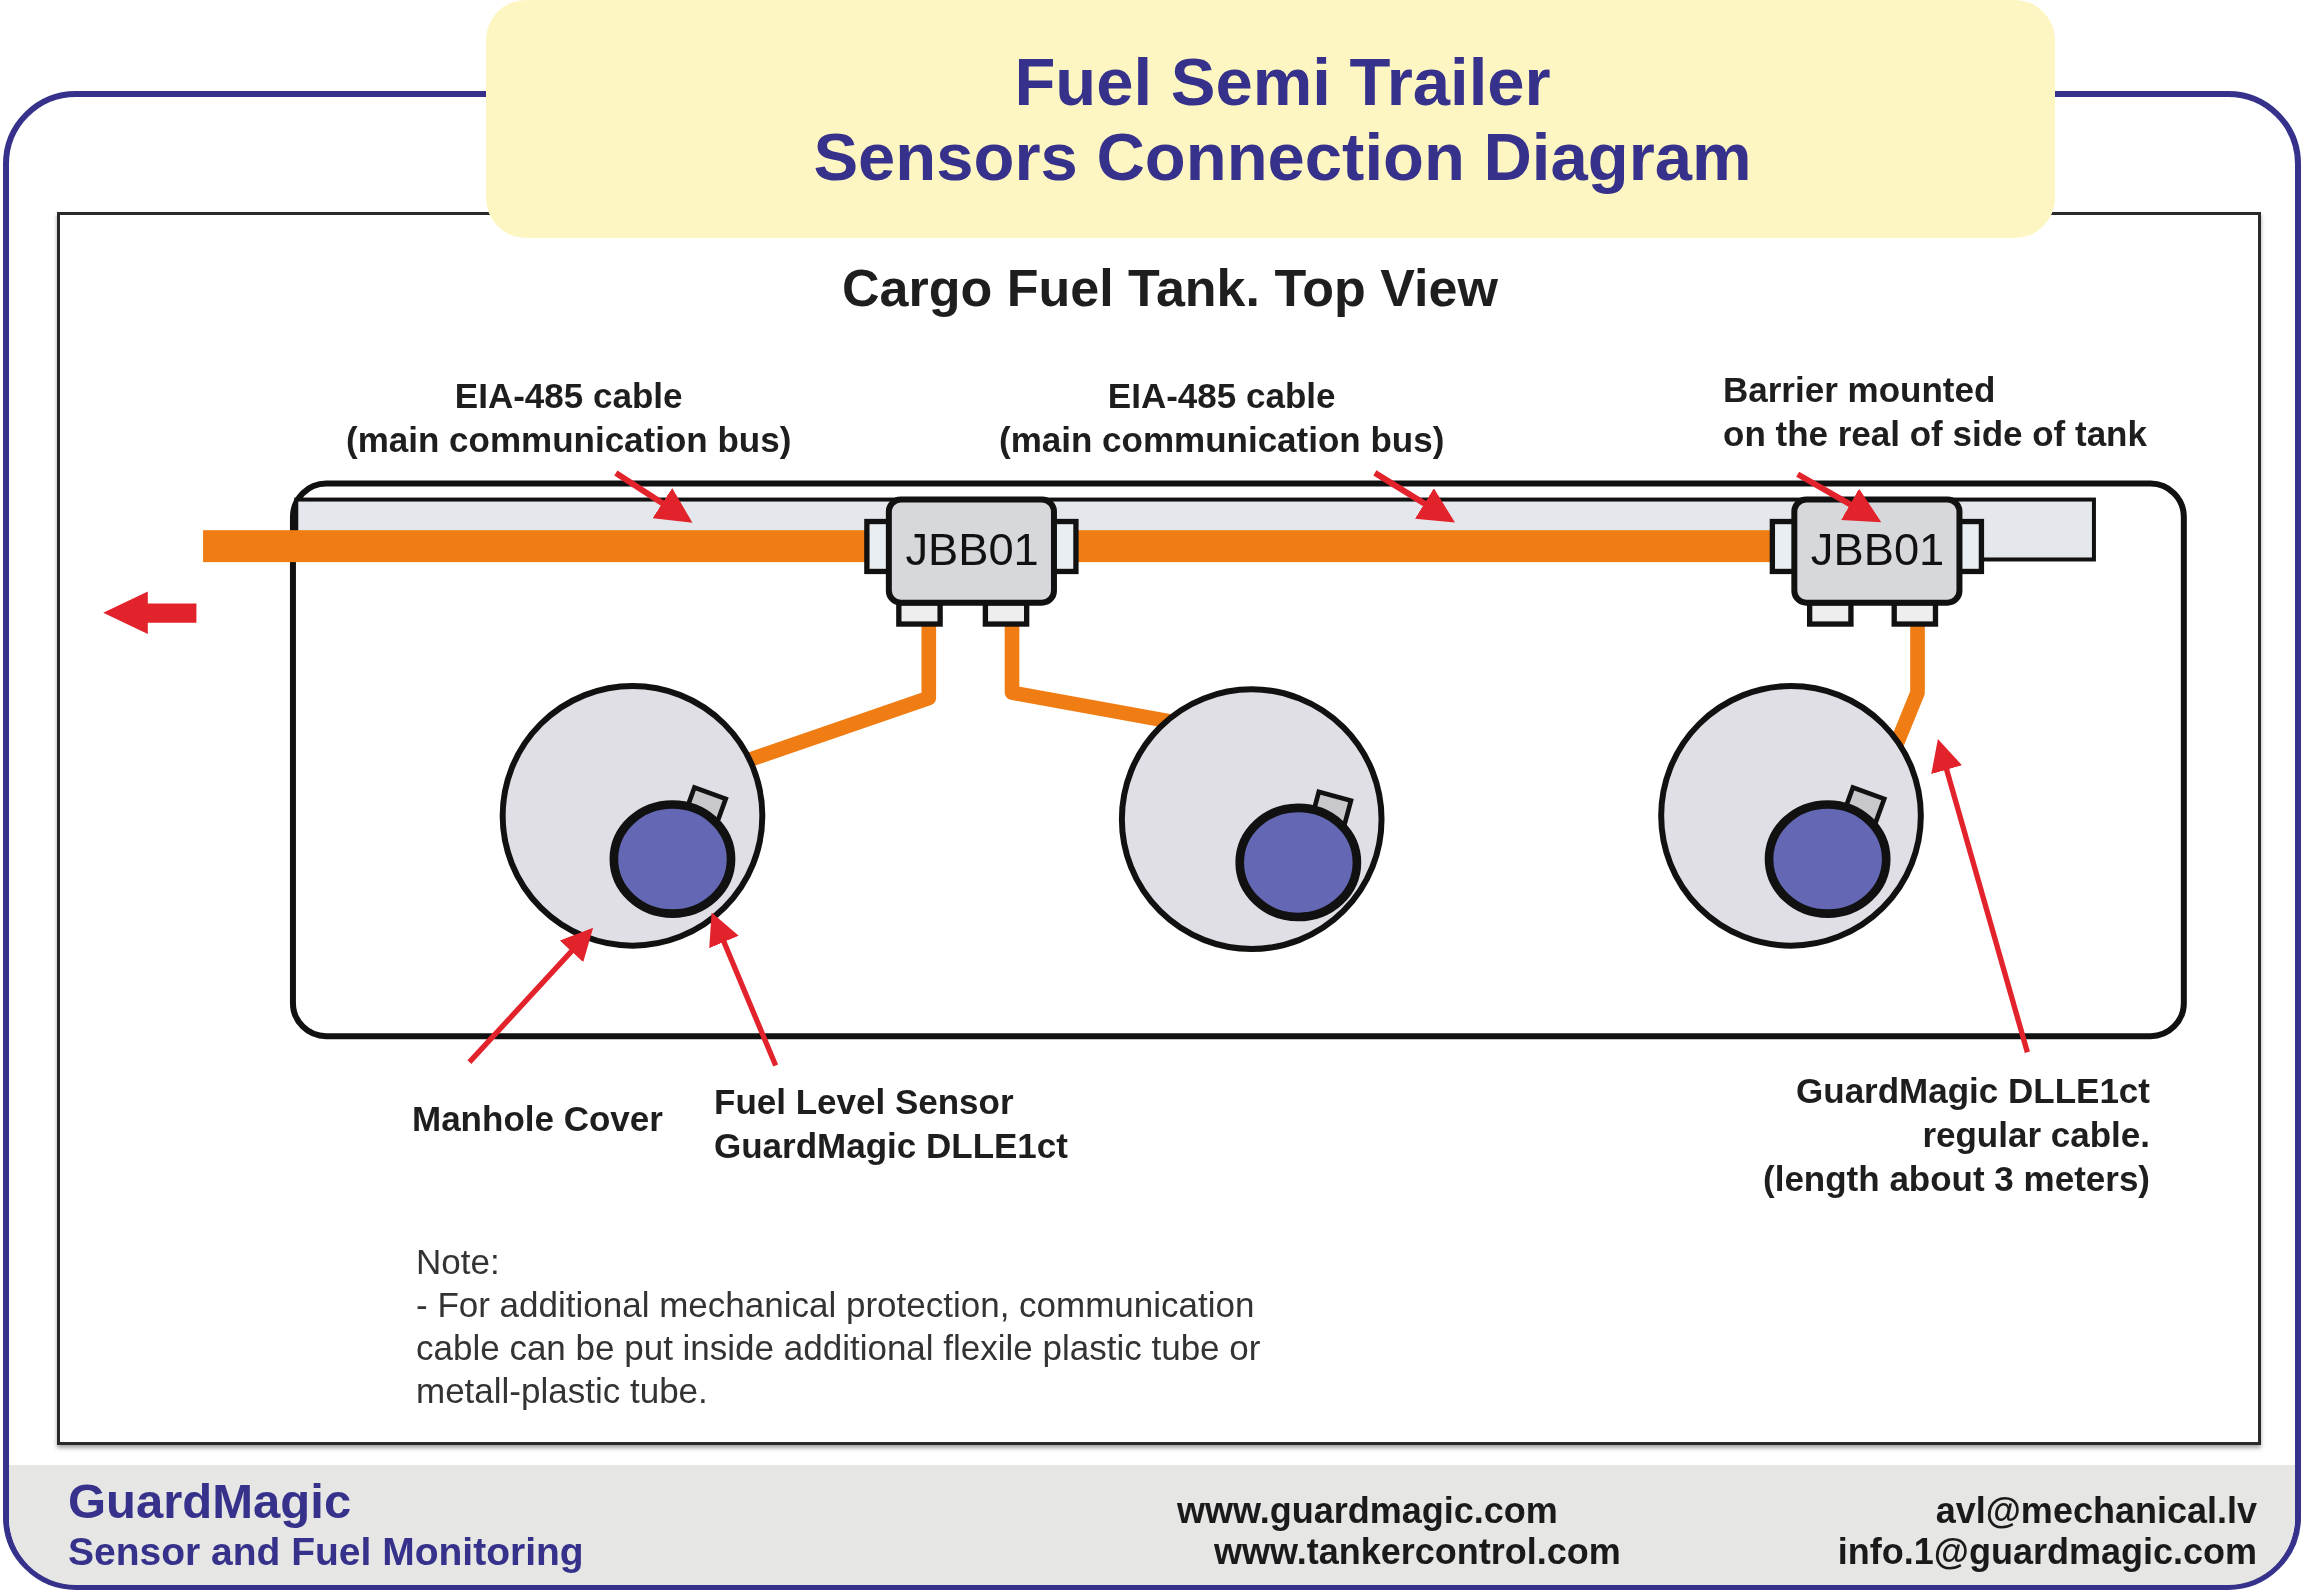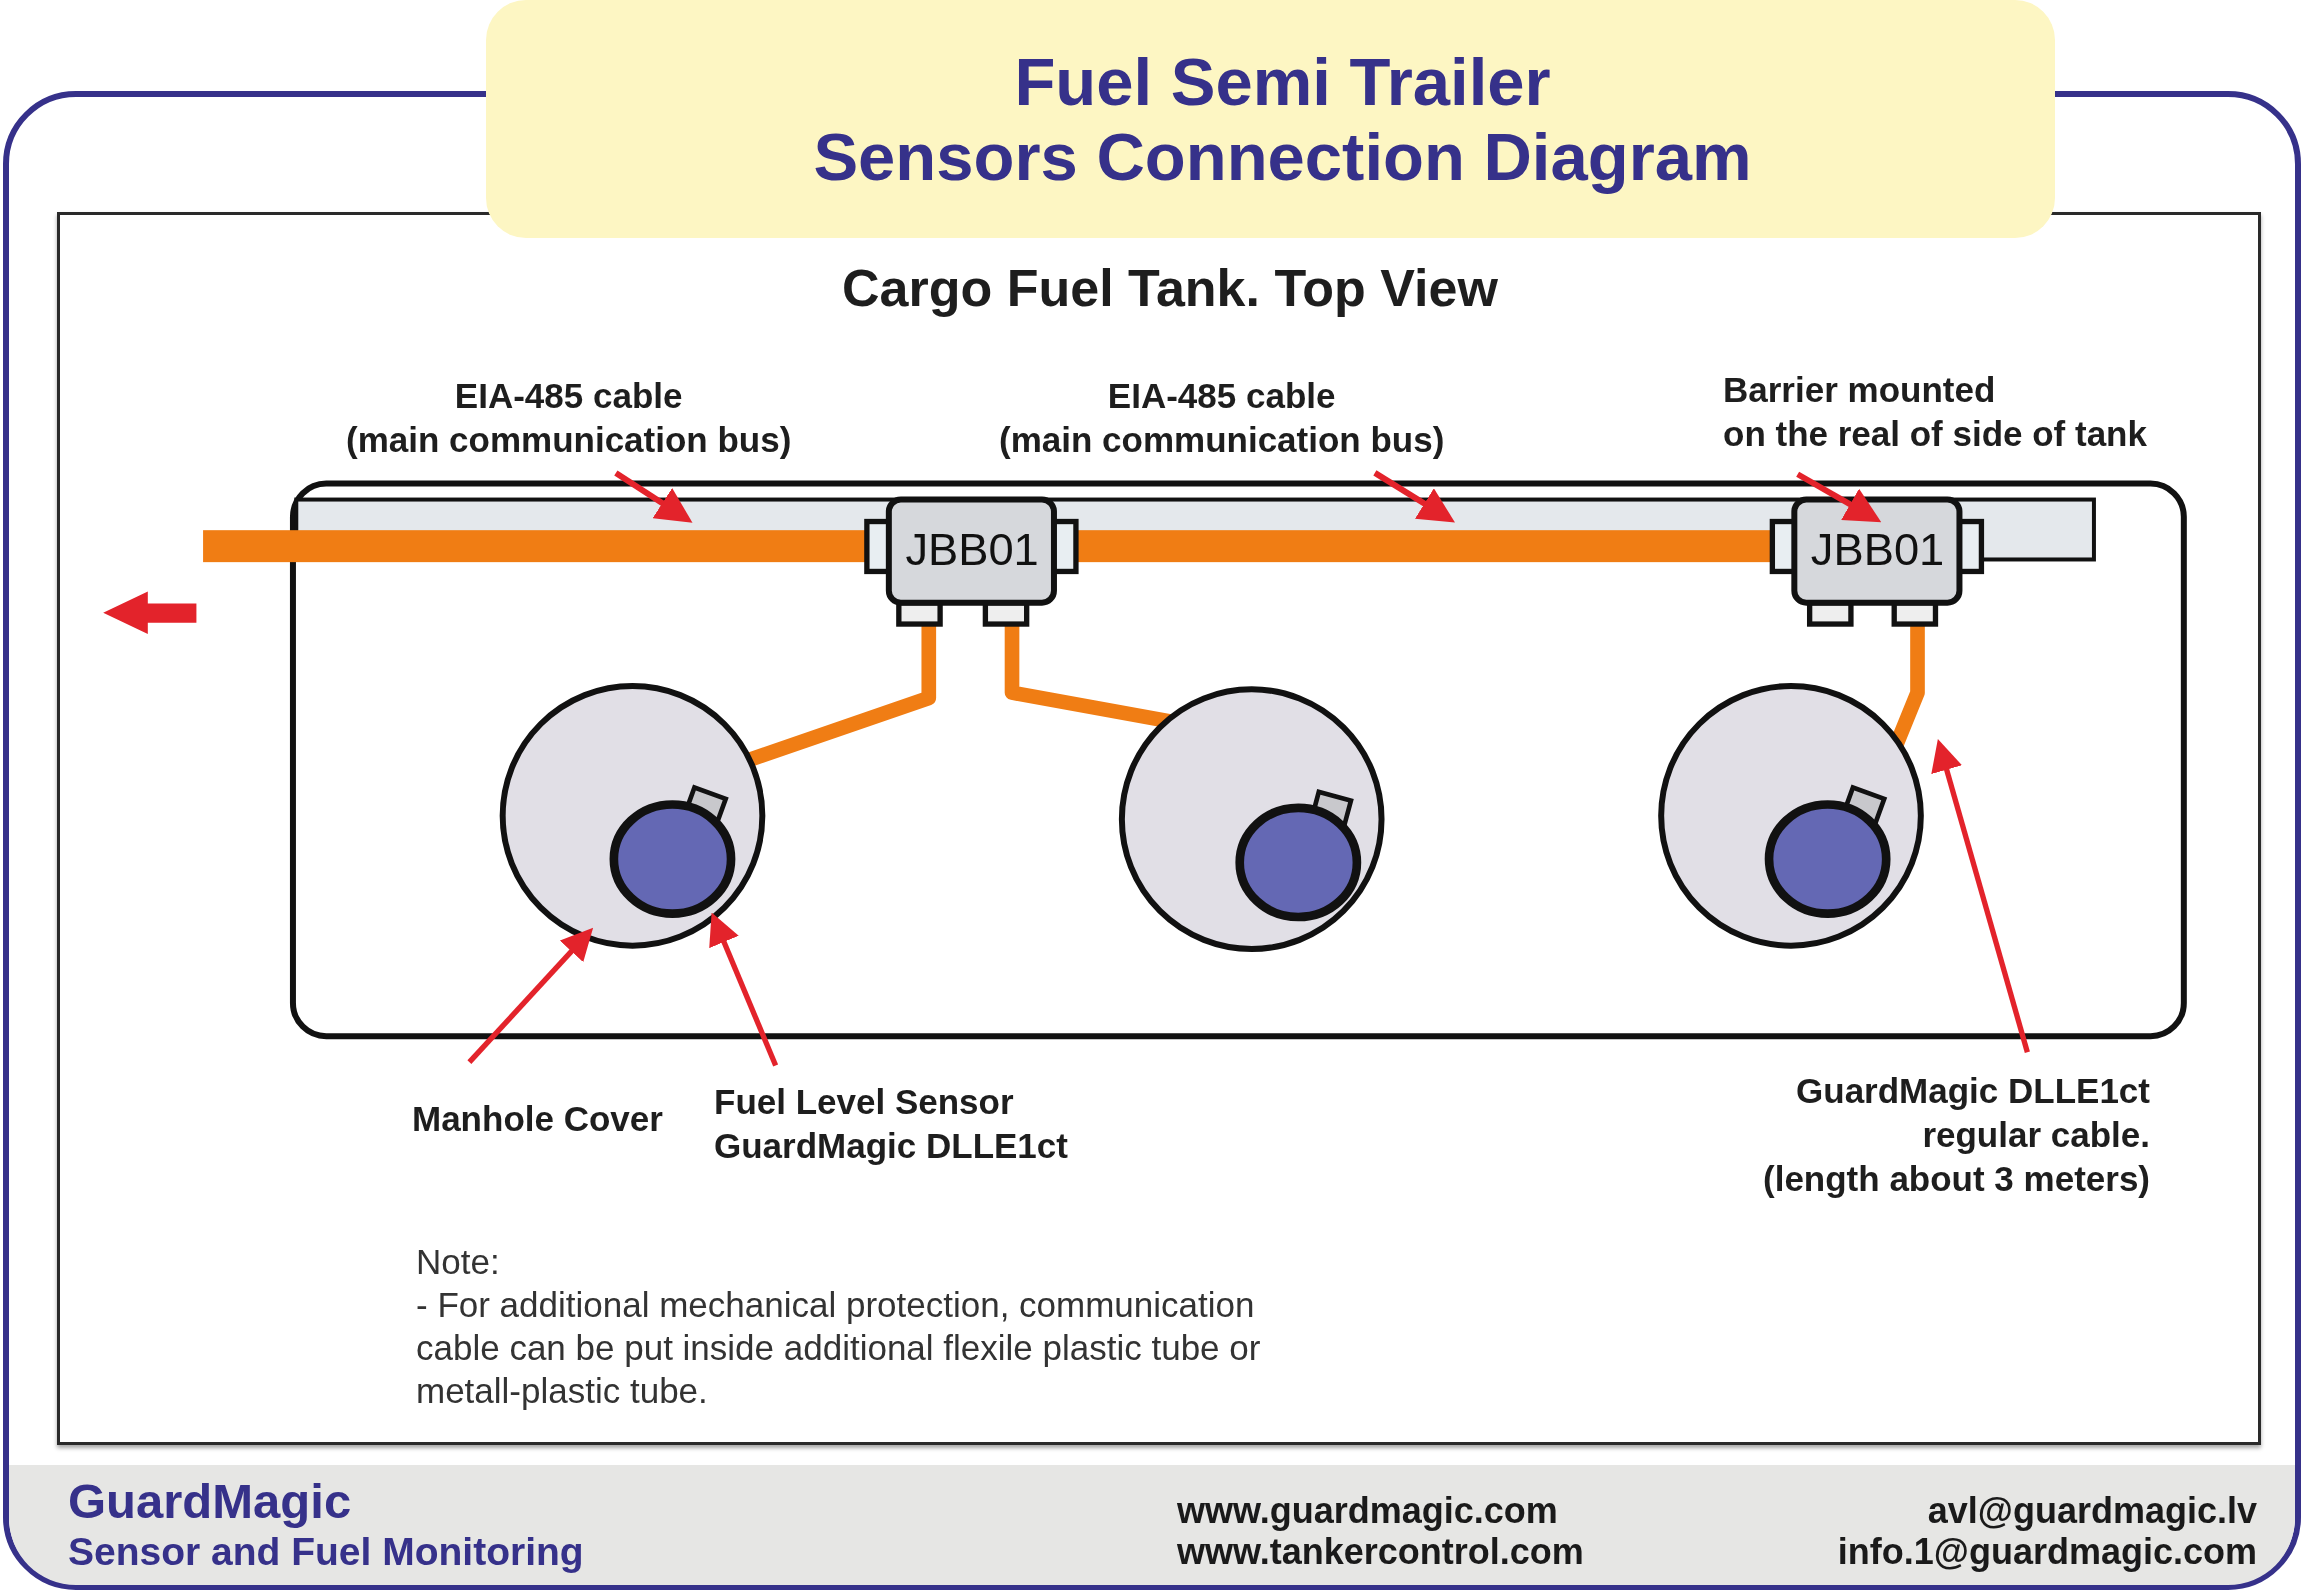--- a/index.html
+++ b/index.html
@@ -128,16 +128,16 @@
   <div>Note:</div>
   <div>- For additional mechanical protection, communication</div>
   <div>cable can be put inside additional flexile plastic tube or</div>
   <div>metall-plastic tube.</div>
 </div>
 
 <div class="brand" style="left:68px;top:1471px;font-size:49px;line-height:60px;">GuardMagic</div>
 <div class="brand" style="left:68px;top:1528px;font-size:39px;line-height:47px;">Sensor and Fuel Monitoring</div>
 
 <div class="contact" style="left:1177px;top:1489px;">www.guardmagic.com</div>
-<div class="contact" style="left:1177px;top:1530px;text-align:center;">www.tankercontrol.com</div>
-<div class="contact" style="left:1731px;top:1489px;width:526px;text-align:right;">avl@guardmagic.lv</div>
+<div class="contact" style="left:1214px;top:1530px;text-align:center;">www.tankercontrol.com</div>
+<div class="contact" style="left:1731px;top:1489px;width:526px;text-align:right;">avl@mechanical.lv</div>
 <div class="contact" style="left:1731px;top:1530px;width:526px;text-align:right;">info.1@guardmagic.com</div>
 
 
 </body></html>

